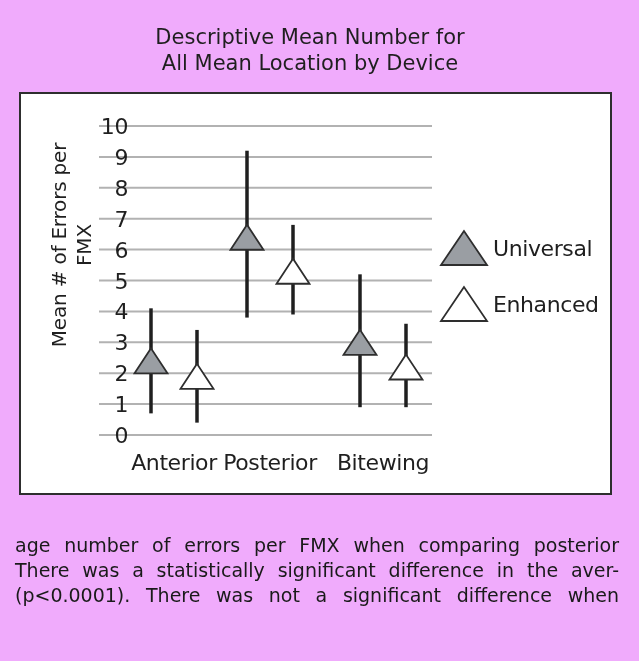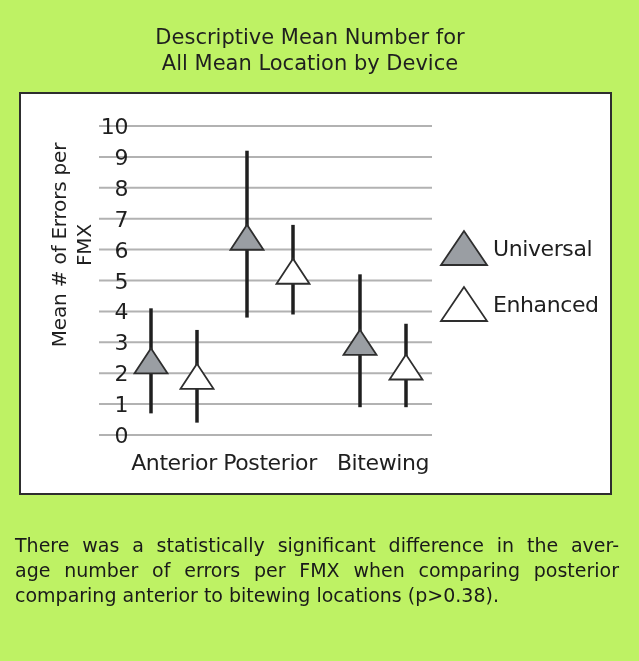--- a/index.html
+++ b/index.html
@@ -1,16 +1,16 @@
 <!DOCTYPE html>
 <html><head>
 <meta charset="utf-8">
 <style>
   html,body{margin:0;padding:0;background:#fff;}
-  .page{position:relative;width:639px;height:661px;background:#bef264;overflow:hidden;
+  .page{position:relative;width:639px;height:661px;background:#f0abfc;overflow:hidden;
         font-family:"DejaVu Sans","Liberation Sans",sans-serif;color:#1f1f1f;}
   .title{position:absolute;left:10px;top:24px;width:600px;text-align:center;
          font-size:21px;line-height:26px;color:#1f1f1f;}
   .plot-box{position:absolute;left:19px;top:92px;width:593px;height:403px;
             border:2px solid #2e2e2e;box-sizing:border-box;background:#ffffff;}
   #plot-svg{position:absolute;left:0;top:0;}
   .ylabel{position:absolute;left:-69px;top:126px;width:240px;height:50px;
           transform:rotate(-90deg);text-align:center;font-size:20px;line-height:25px;
           letter-spacing:-0.2px;color:#1f1f1f;}
   .caption{position:absolute;left:15px;top:533px;width:604px;font-size:19px;
@@ -73,18 +73,18 @@
         <text x="249" y="376" text-anchor="middle" font-size="22" fill="#1f1f1f">Posterior</text>
         <text x="362" y="376" text-anchor="middle" font-size="22" fill="#1f1f1f">Bitewing</text>
         <polygon points="443,137 420,171 466,171" fill="#9a9ea3" stroke="#2e2e2e" stroke-width="1.8"></polygon>
         <text x="472" y="162" font-size="22" fill="#1f1f1f">Universal</text>
         <polygon points="443,193 420,227 466,227" fill="#ffffff" stroke="#2e2e2e" stroke-width="1.8"></polygon>
         <text x="472" y="218" font-size="22" fill="#1f1f1f">Enhanced</text>
       </svg>
   </div>
 
   <div class="caption">
+    <div class="cap-line">age number of errors per FMX when comparing posterior</div>
     <div class="cap-line">There was a statistically significant difference in the aver-</div>
-    <div class="cap-line">age number of errors per FMX when comparing posterior</div>
-    <div class="cap-last">comparing anterior to bitewing locations (p&gt;0.38).</div>
+    <div class="cap-line">(p&lt;0.0001). There was not a significant difference when</div>
   </div>
 
 </div>
 
 </body></html>

